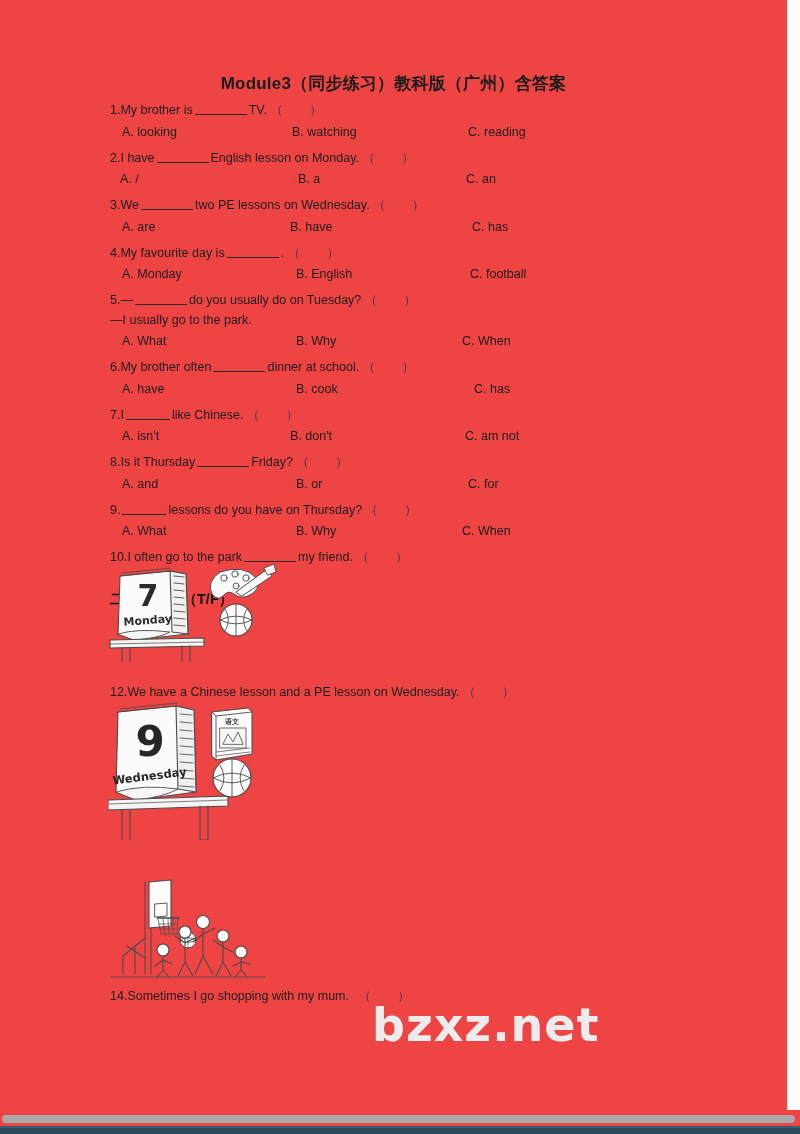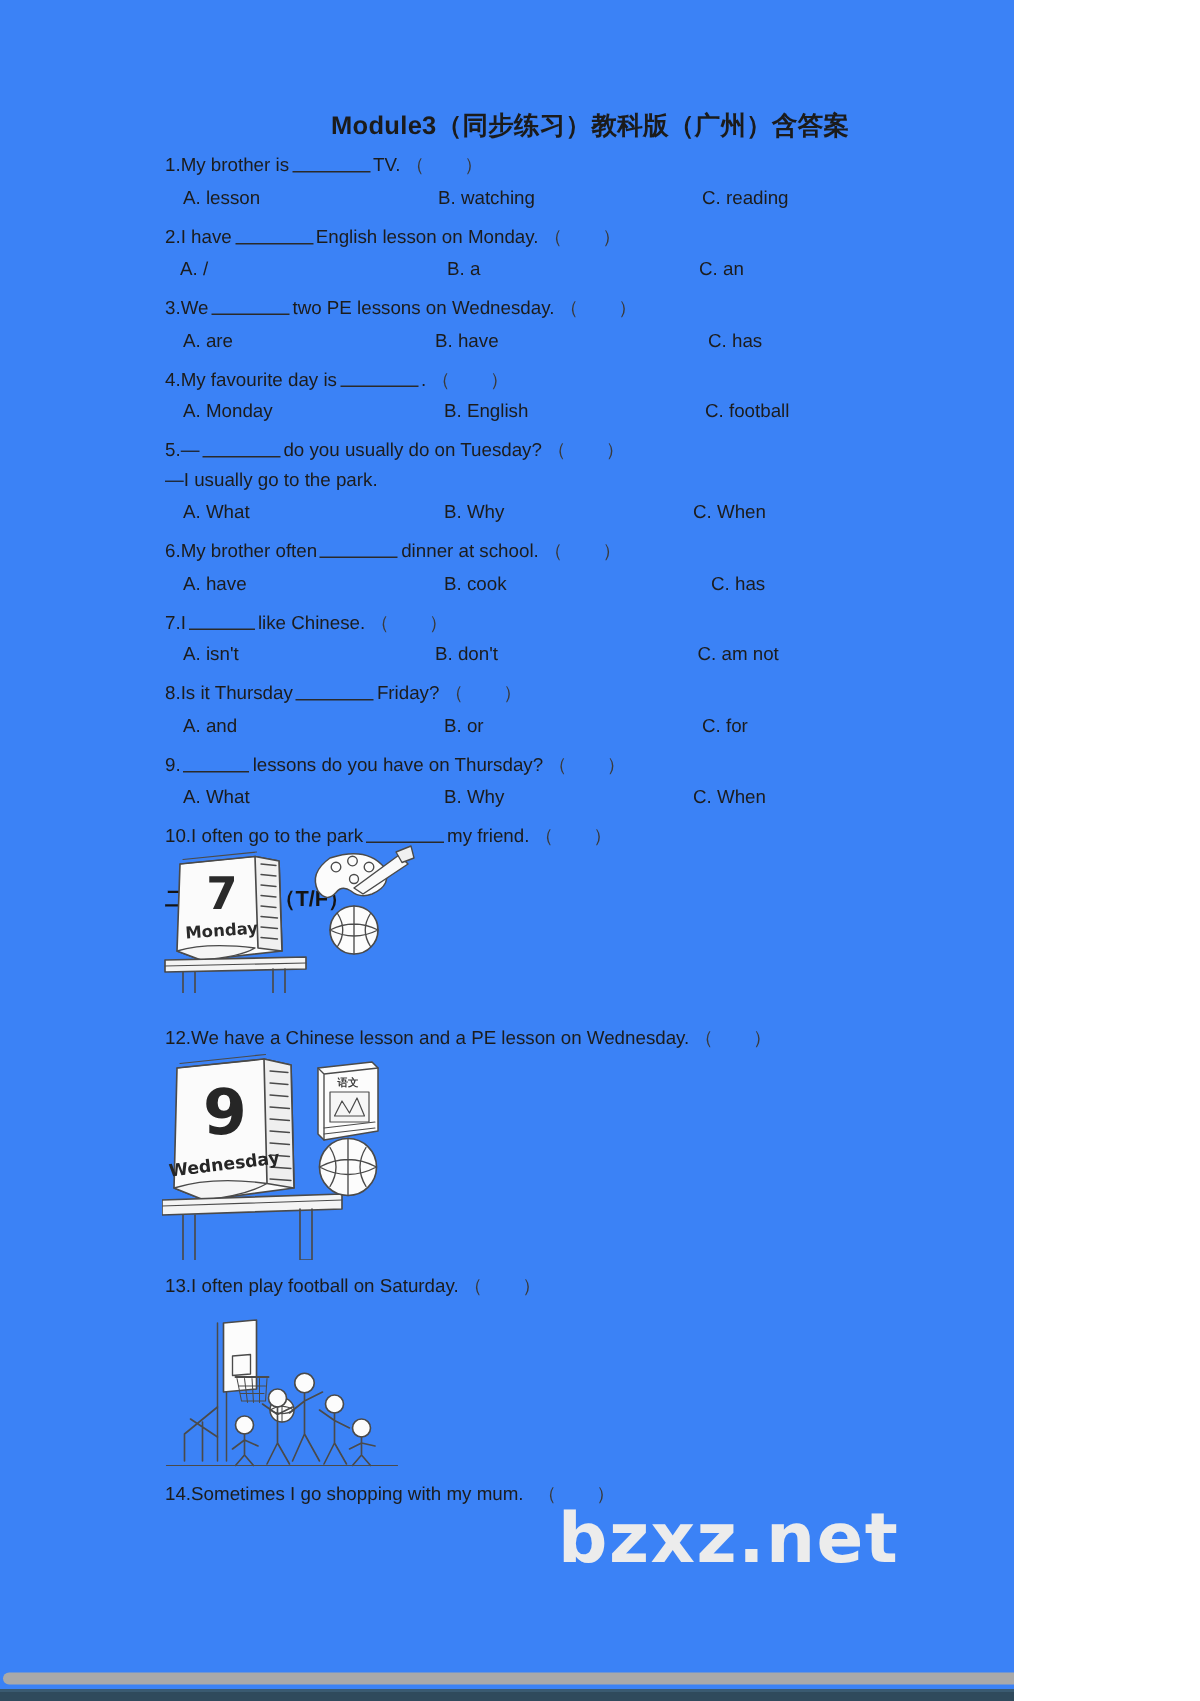--- a/index.html
+++ b/index.html
@@ -4,22 +4,22 @@
 <style>
   * { box-sizing: border-box; }
   html, body {
     margin: 0; padding: 0;
     width: 800px; height: 1134px;
     background: #ffffff;
     font-family: "Liberation Sans", "DejaVu Sans", sans-serif;
   }
   #page {
     position: relative;
-    width: 676px; height: 1134px;
-    background: #3b82f6;
+    width: 800px; height: 1134px;
+    background: #ef4444;
     overflow: hidden;
   }
   
   .page-edge-right {
     position: absolute; top: 0; left: 787px;
     width: 1px; height: 1110px;
     background: #e8e8e8;
   }
   .page-edge-right2 {
     position: absolute; top: 0; left: 788px;
@@ -132,21 +132,21 @@
   <div class="doc">
 
     <div class="doc-title">Module3（同步练习）教科版（广州）含答案</div>
 
 
     <div class="q-line" style="padding-top:9px;">
       <span>1.</span><span>My brother is</span><span class="blank"></span><span>TV.</span>
       <span class="paren">（<span class="paren-gap"></span>）</span>
     </div>
     <div class="opt-row" style="margin-top:8px;">
-      <span class="opt" style="left:122px;">A. lesson</span>
+      <span class="opt" style="left:122px;">A. looking</span>
       <span class="opt" style="left:292px;">B. watching</span>
       <span class="opt" style="left:468px;">C. reading</span>
     </div>
 
     <div class="q-line" style="padding-top:3px;">
       <span>2.</span><span>I have</span><span class="blank"></span><span>English lesson on Monday.</span>
       <span class="paren">（<span class="paren-gap"></span>）</span>
     </div>
     <div class="opt-row" style="margin-top:8px;">
       <span class="opt" style="left:120px;">A.  /</span>
@@ -298,24 +298,20 @@
       <rect x="112" y="28" width="26" height="20" fill="#f6f6f6" stroke-width="0.8"></rect>
       <path d="M115 44 L120 34 L125 42 L130 32 L135 44 Z" stroke-width="0.8"></path>
       <path d="M108 52 L142 48 M108 56 L142 52" stroke-width="0.7"></path>
 
       <circle cx="124" cy="78" r="19" fill="#fcfcfc" stroke-width="1.1"></circle>
       <path d="M105 78 Q124 68 143 78 M105 78 Q124 88 143 78 M124 59 L124 97" stroke-width="0.9"></path>
       <path d="M112 65 Q120 78 112 91 M136 65 Q128 78 136 91" stroke-width="0.9"></path>
     </svg>
   </div>
 
-  <div class="q-line" style="position:absolute; left:0; top:851px; padding-left:110px;">
-    <span>13.</span><span>I often play football on Saturday.</span>
-    <span class="paren">（<span class="paren-gap"></span>）</span>
-  </div>
 
   <div class="illus" style="left:105px; top:878px; width:170px; height:100px;">
     <svg width="170" height="100" viewBox="0 0 170 100" fill="none" stroke="#4a4a4a" stroke-width="1.1" stroke-linejoin="round" stroke-linecap="round">
 
       <path d="M44 4 L66 2 L66 48 L44 50 Z" fill="#fcfcfc"></path>
       <path d="M50 26 L62 25 L62 38 L50 39 Z" stroke-width="0.9"></path>
 
       <path d="M40 4 L40 96 M46 50 L46 96" stroke-width="1"></path>
 
       <path d="M40 60 L18 78 M22 68 L40 80 M18 78 L18 96 M30 70 L30 96"></path>

